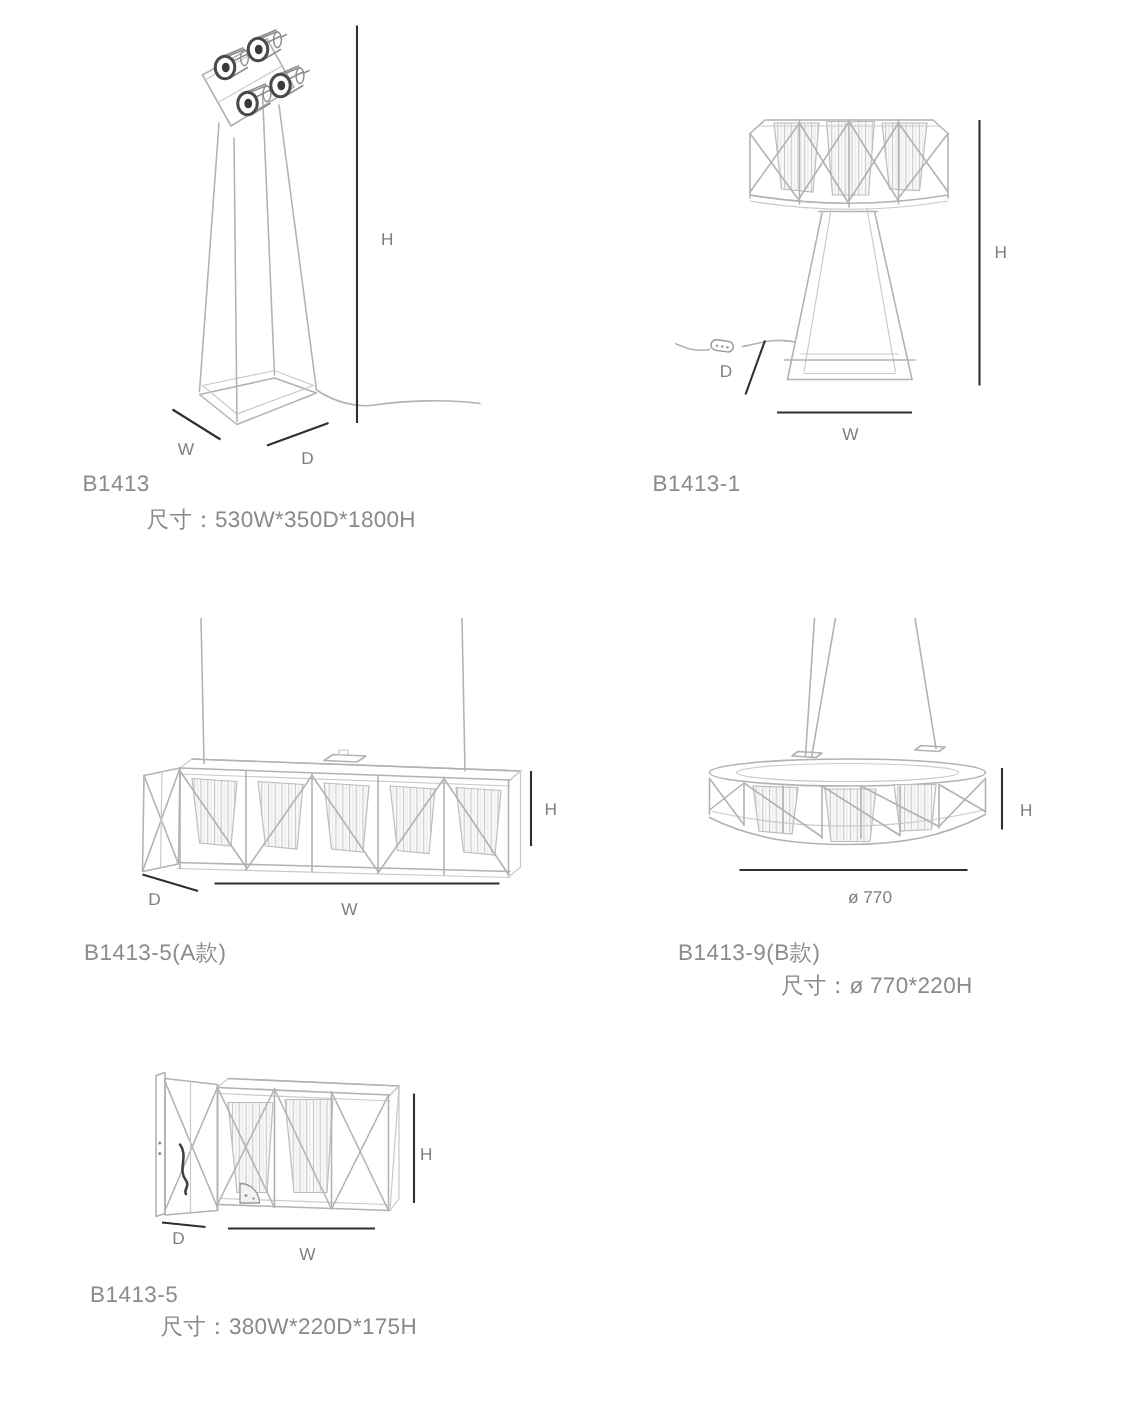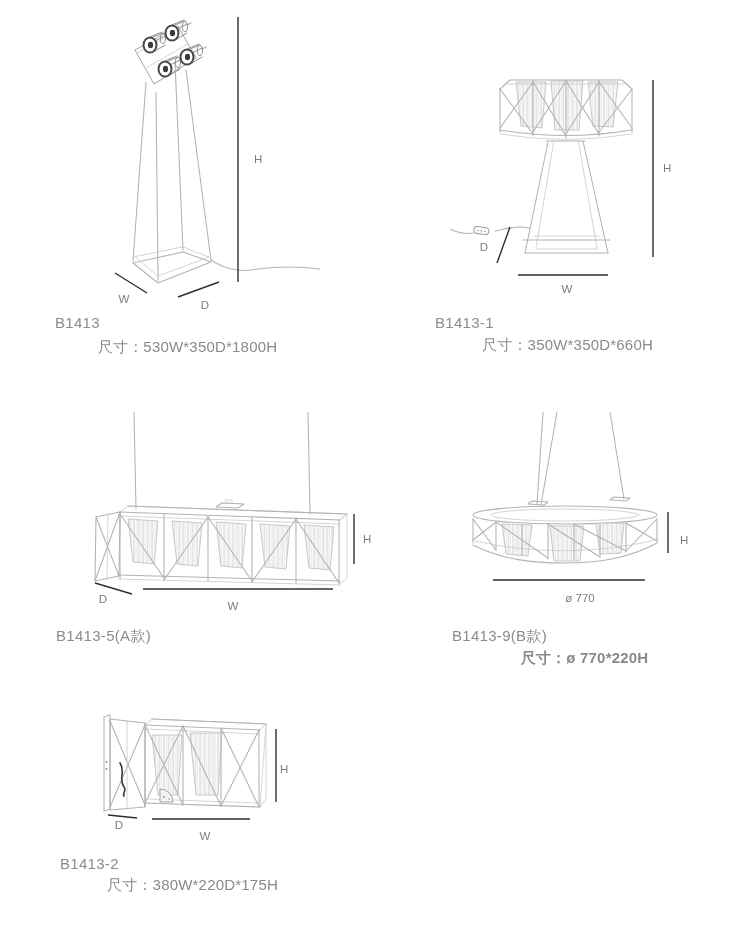--- a/index.html
+++ b/index.html
@@ -137,21 +137,20 @@
       </g>
 
       <line class="dim" x1="203" y1="12" x2="203" y2="189"></line>
       <text class="dimtxt" x="213" y="104">H</text>
       <line class="dim" x1="68" y1="207" x2="158" y2="207"></line>
       <text class="dimtxt" text-anchor="middle" x="117" y="225">W</text>
       <line class="dim" x1="60" y1="159" x2="47" y2="195"></line>
       <text class="dimtxt" text-anchor="middle" x="34" y="183">D</text>
     </svg>
     <div class="code" style="top:254px;">B1413-1</div>
-    <div class="size" style="top:276px;">尺寸：350W*350D*660H</div>
   </div>
 
   <div class="product" style="left:56px;top:405px;width:290px;height:262px;">
     <svg class="svgwrap" style="left:32px;top:7px;" width="290" height="205" viewBox="0 0 290 205">
       <defs>
         <pattern id="pl3" width="4.5" height="7" patternUnits="userSpaceOnUse">
           <rect width="4.5" height="7" fill="#fbfbfb"></rect>
           <path d="M1,0 V7" stroke="#c9c9c9" stroke-width=".8"></path>
           <path d="M3.2,0 V7" stroke="#e2e2e2" stroke-width=".6"></path>
         </pattern>
@@ -241,21 +240,21 @@
         <path class="skl" d="M116,112 L168,139"></path>
         <path class="skl" d="M168,111 L199,129 M199,107 L168,139"></path>
       </g>
 
       <line class="dim" x1="210" y1="100" x2="210" y2="141"></line>
       <text class="dimtxt" x="222" y="132">H</text>
       <line class="dim" x1="35" y1="168" x2="187" y2="168"></line>
       <text class="dimtxt" text-anchor="middle" x="122" y="190">ø 770</text>
     </svg>
     <div class="code" style="top:222px;">B1413-9(B款)</div>
-    <div class="size" style="top:244px;font-weight:bold;">尺寸：ø 770*220H</div>
+    <div class="size" style="top:244px;">尺寸：ø 770*220H</div>
   </div>
 
   <div class="product" style="left:60px;top:700px;width:265px;height:200px;">
     <svg class="svgwrap" style="left:40px;top:5px;" width="190" height="140" viewBox="0 0 190 140">
       <defs>
         <pattern id="pl5" width="4.5" height="7" patternUnits="userSpaceOnUse">
           <rect width="4.5" height="7" fill="#fbfbfb"></rect>
           <path d="M1,0 V7" stroke="#c9c9c9" stroke-width=".8"></path>
           <path d="M3.2,0 V7" stroke="#e2e2e2" stroke-width=".6"></path>
         </pattern>
@@ -294,17 +293,17 @@
         <circle cx="69" cy="94" r=".8" fill="#9a9a9a"></circle>
       </g>
 
       <line class="dim" x1="176" y1="24" x2="176" y2="97"></line>
       <text class="dimtxt" x="180" y="68">H</text>
       <line class="dim" x1="52" y1="114" x2="150" y2="114"></line>
       <text class="dimtxt" text-anchor="middle" x="105" y="135">W</text>
       <line class="dim" x1="8" y1="110" x2="37" y2="113"></line>
       <text class="dimtxt" text-anchor="middle" x="19" y="124">D</text>
     </svg>
-    <div class="code" style="top:155px;">B1413-2</div>
+    <div class="code" style="top:155px;">B1413-5</div>
     <div class="size" style="top:176px;text-align:center;">尺寸：380W*220D*175H</div>
   </div>
 
 </div>
 
 </body></html>

